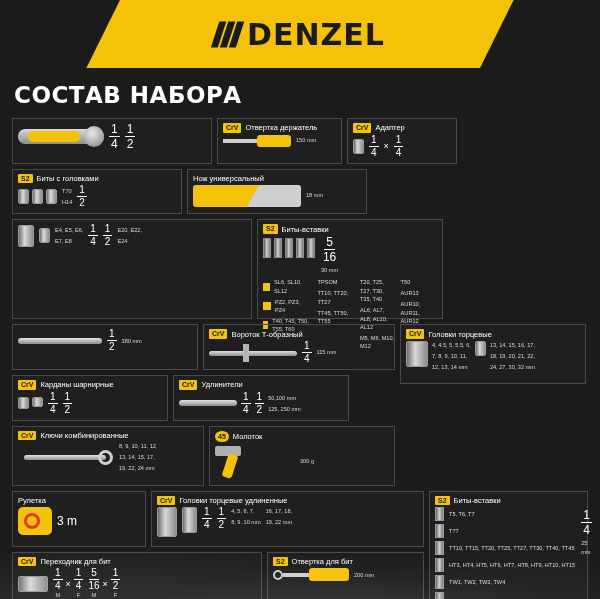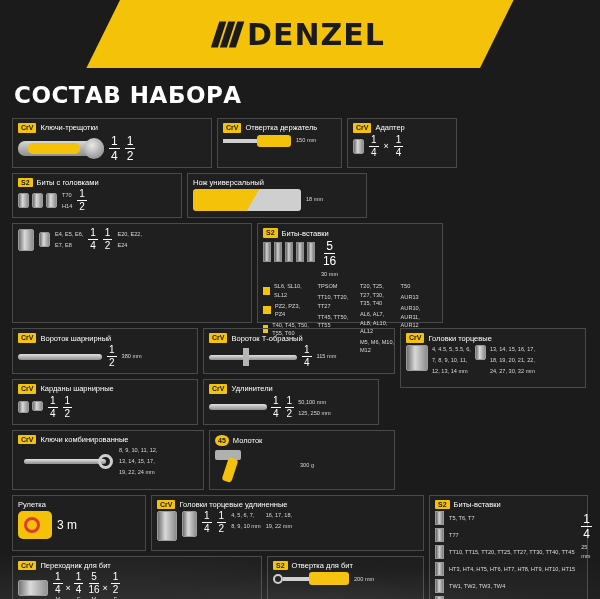--- a/index.html
+++ b/index.html
@@ -154,24 +154,20 @@
     <span class="logo-text">DENZEL</span>
   </div>
 </div>
 
 <div class="page">
   <div class="page-title">СОСТАВ НАБОРА</div>
 
   <div class="grid">
 
     <div class="card" style="width:200px">
-      <div class="card-hd">
-        <span class="tag">CrV</span>
-        <span class="card-title">Ключи-трещотки</span>
-      </div>
       <div class="card-body">
         <div class="ratchet art">
             <span class="grip-y"></span>
           </div>
         <span class="frac big">
             <span class="n">1</span>
             <span class="d">4</span>
           </span>
         <span class="frac big">
             <span class="n">1</span>
@@ -319,24 +315,20 @@
           <span class="lbl-sm">T50</span>
           <span class="lbl-sm">AUR13</span>
           <span class="lbl-sm">AUR10, AUR11, AUR12</span>
         </div>
       </div>
     </div>
 
     <div style="display:flex;flex-direction:column;gap:5px;width:383px">
       <div style="display:flex;gap:5px">
         <div class="card" style="width:186px">
-          <div class="card-hd">
-            <span class="tag">CrV</span>
-            <span class="card-title">Вороток шарнирный</span>
-          </div>
           <div class="card-body">
             <div class="bar" style="width:84px"></div>
             <span class="frac mid">
                 <span class="n">1</span>
                 <span class="d">2</span>
               </span>
             <span class="lbl-sm">380 mm</span>
           </div>
         </div>
         <div class="card" style="width:192px">
@@ -351,21 +343,21 @@
             </div>
             <span class="frac mid">
                 <span class="n">1</span>
                 <span class="d">4</span>
               </span>
             <span class="lbl-sm">115 mm</span>
           </div>
         </div>
       </div>
       <div style="display:flex;gap:5px">
-        <div class="card" style="width:186px">
+        <div class="card" style="width:156px">
           <div class="card-hd">
             <span class="tag">CrV</span>
             <span class="card-title">Карданы шарнирные</span>
           </div>
           <div class="card-body">
             <div style="display:flex;gap:3px;">
               <span class="socket sm" style="height:12px"></span>
                 <span class="socket sm" style="height:10px"></span>
             </div>
             <span class="frac mid">

